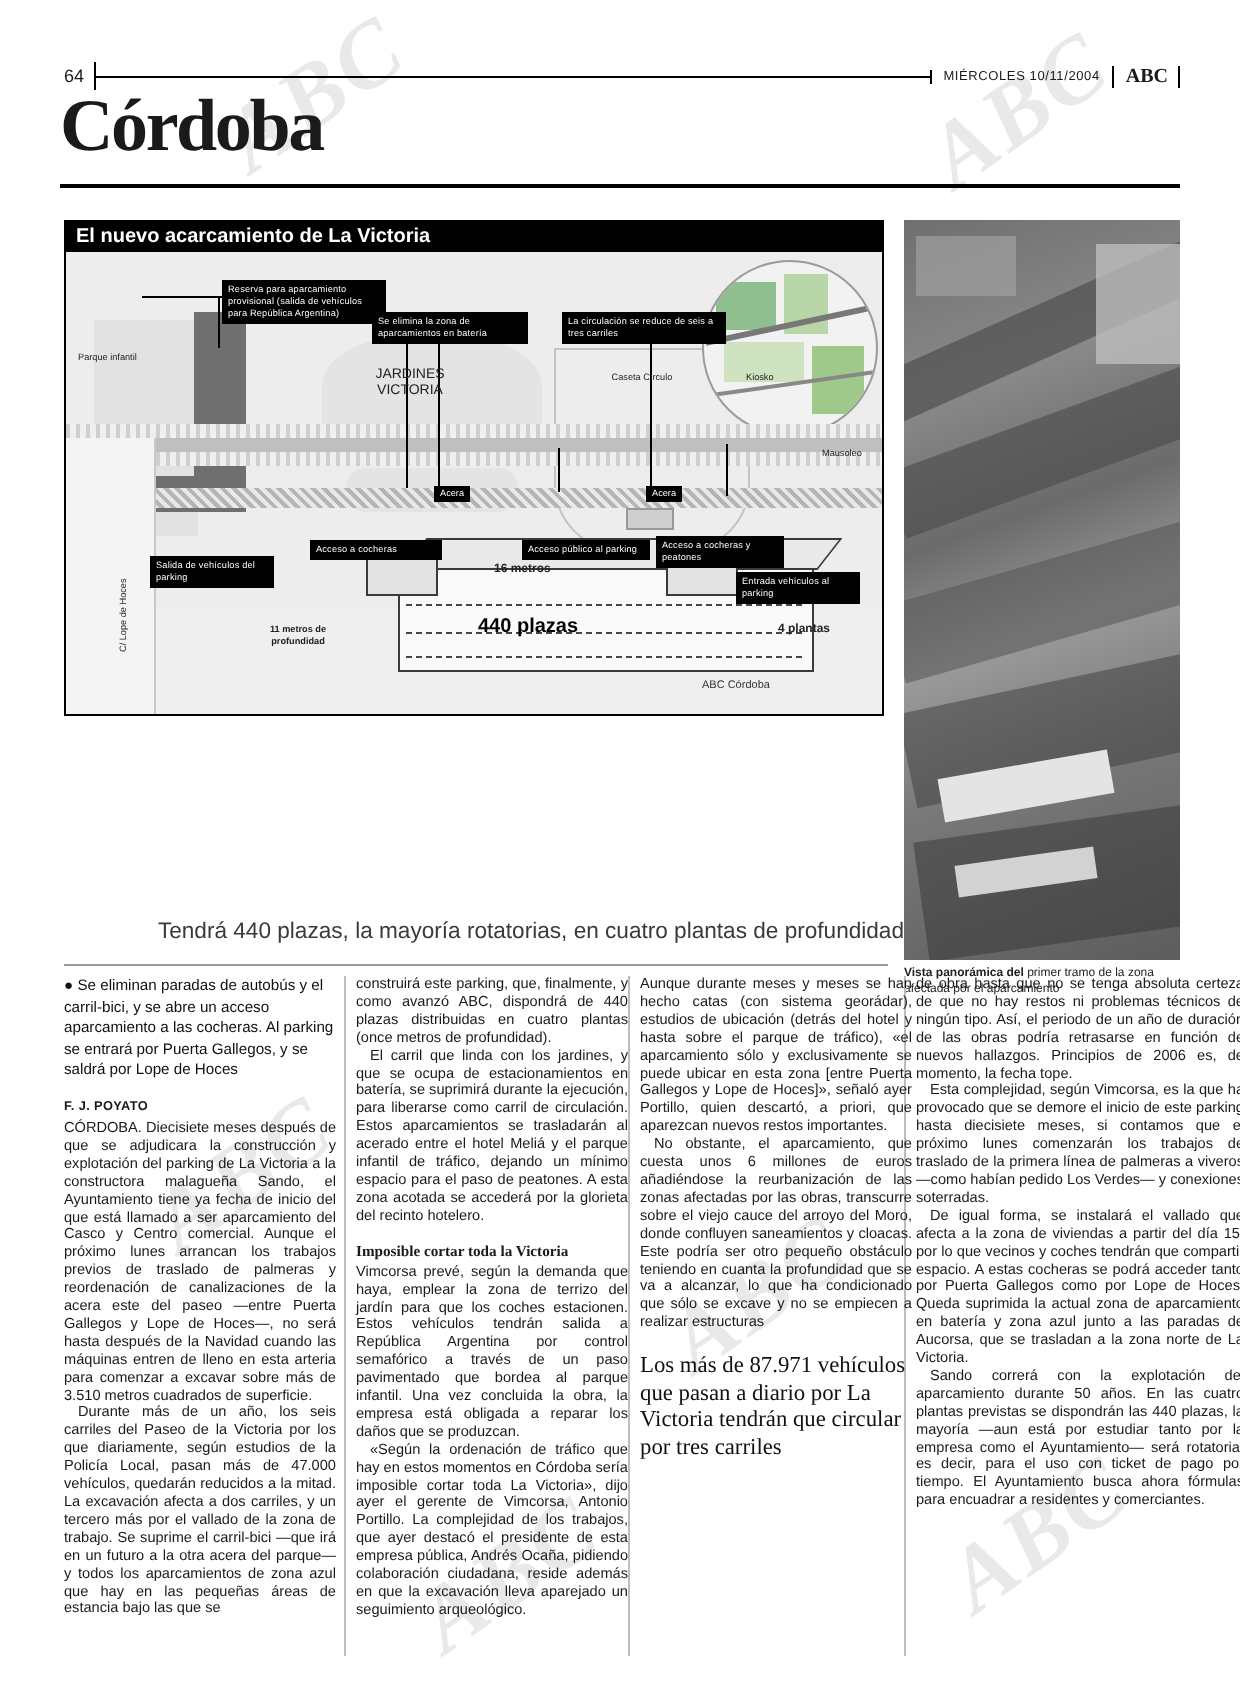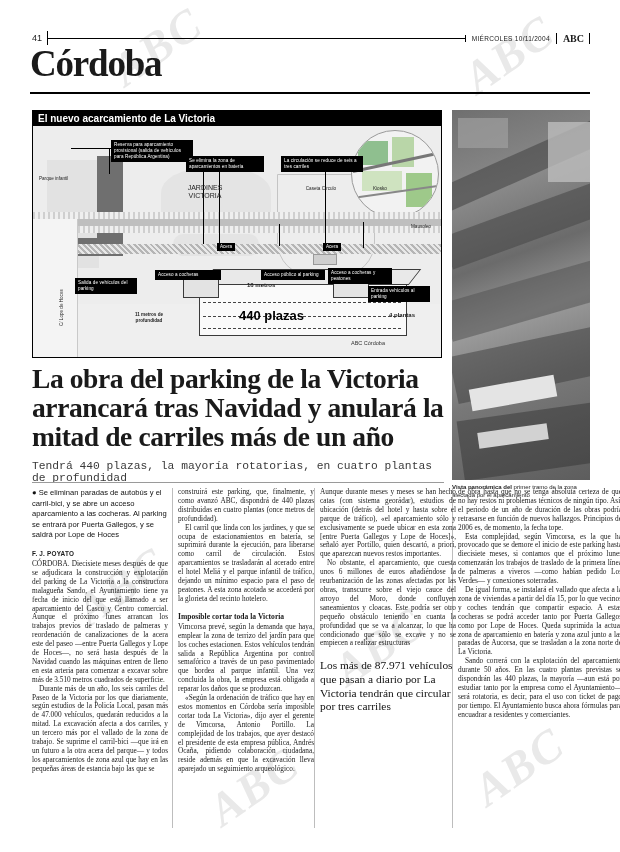--- a/index.html
+++ b/index.html
@@ -45,21 +45,21 @@
       background:#efefef;overflow:hidden;}
 
   .blk{position:absolute;background:#000;color:#fff;
       font-family:"Liberation Sans",sans-serif;font-size:4.6px;line-height:6px;
       padding:2px 3px;box-sizing:border-box;letter-spacing:.1px;}
   .lbl{position:absolute;font-family:"Liberation Sans",sans-serif;
       font-size:4.6px;line-height:6px;color:#222;}
   .lblw{position:absolute;font-family:"Liberation Sans",sans-serif;
       font-size:4.6px;line-height:6px;color:#fff;background:#000;padding:1px 3px;}
   .big-plazas{position:absolute;font-family:"Liberation Sans",sans-serif;
-      font-weight:700;font-size:13px;color:#000;}
+      font-weight:700;font-size:10px;color:#000;}
   .credit{position:absolute;font-family:"Liberation Sans",sans-serif;
       font-size:5.5px;color:#333;}
   .hatch{position:absolute;background:
       repeating-linear-gradient(90deg,#cfcfcf 0 2px,#efefef 2px 5px);}
   .grey{position:absolute;background:#d9d9d9;}
   .vdark{position:absolute;background:#555;}
   .rot{transform-origin:left top;}
 
   
   .photo{position:absolute;left:452px;top:110px;width:138px;height:370px;
@@ -67,35 +67,35 @@
   .ph-caption{position:absolute;left:452px;top:484px;width:138px;z-index:3;
       font-family:"Liberation Sans",sans-serif;font-size:6px;line-height:7.6px;
       color:#222;}
   .ph-caption b{font-weight:700;}
 
   
   .headline{position:absolute;left:32px;top:364px;width:412px;z-index:3;
       font-family:"Liberation Serif",serif;font-weight:700;font-size:27.5px;
       line-height:29px;letter-spacing:-.4px;}
   .subhead{position:absolute;left:32px;top:460px;width:420px;z-index:3;
-      font-family:Liberation Mono, monospace;font-size:11.3px;color:#3a3a3a;}
+      font-family:Liberation Sans, sans-serif;font-size:11.3px;color:#3a3a3a;text-align:right;}
   .hl-rule{position:absolute;left:32px;top:482px;width:412px;height:1px;
       background:#9a9a9a;z-index:3;}
 
   
   .cols{position:absolute;left:32px;top:488px;width:558px;height:352px;z-index:3;}
   .col{position:absolute;top:0;width:136px;height:352px;}
   .c1{left:0;}   .c2{left:146px;}  .c3{left:288px;}  .c4{left:426px;}
   .colrule{position:absolute;top:0;width:1px;height:340px;background:#bdbdbd;}
 
   .lede{font-family:"Liberation Sans",sans-serif;font-size:7.6px;
       line-height:10.6px;color:#111;margin:0 0 9px 0;}
   .byline{font-family:"Liberation Sans",sans-serif;font-weight:700;font-size:6.4px;
       letter-spacing:.2px;margin:0 0 3px 0;}
-  p.bd{font-family:Liberation Serif, serif;font-size:7.3px;line-height:8.9px;
+  p.bd{font-family:Liberation Sans, sans-serif;font-size:7.3px;line-height:8.9px;
       text-align:justify;margin:0;text-indent:0;hyphens:auto;}
   p.bd + p.bd{text-indent:7px;}
   .sub2{font-family:Liberation Serif, serif;font-weight:700;font-size:7.6px;
       margin:8px 0 2px 0;}
   .pull{font-family:"Liberation Serif",serif;font-size:11.4px;line-height:13.6px;
       margin:11px 0 0 0;color:#111;}
   .pull + .pull{margin-top:13px;}
 </style>
 </head>
 <body>
@@ -103,21 +103,21 @@
 <div class="page">
 
   <div class="wm" style="left:108px;top:20px;font-size:46px;transform:rotate(-35deg);">ABC</div>
   <div class="wm" style="left:460px;top:28px;font-size:46px;transform:rotate(-35deg);">ABC</div>
   <div class="wm" style="left:72px;top:560px;font-size:46px;transform:rotate(-35deg);">ABC</div>
   <div class="wm" style="left:330px;top:620px;font-size:46px;transform:rotate(-35deg);">ABC</div>
   <div class="wm" style="left:205px;top:760px;font-size:46px;transform:rotate(-35deg);">ABC</div>
   <div class="wm" style="left:470px;top:740px;font-size:46px;transform:rotate(-35deg);">ABC</div>
 
   <div class="folio-bar">
-    <span class="folio-num">41</span>
+    <span class="folio-num">64</span>
     <span class="folio-rule"></span>
     <span class="folio-date">MIÉRCOLES 10/11/2004</span>
     <span class="folio-brand">ABC</span>
   </div>
 
   <div class="masthead">Córdoba</div>
   <div class="mast-rule"></div>
 
   <div class="info">
     <div class="info-title">El nuevo acarcamiento de La Victoria</div>
@@ -216,21 +216,20 @@
     <div style="position:absolute;left:8px;top:300px;width:160px;height:60px;background:#2f2f2f;transform:rotate(-8deg);opacity:.45;"></div>
     <div style="position:absolute;left:18px;top:272px;width:86px;height:22px;background:#e4e4e4;transform:rotate(-10deg);"></div>
     <div style="position:absolute;left:26px;top:318px;width:70px;height:16px;background:#d2d2d2;transform:rotate(-8deg);"></div>
     <div style="position:absolute;left:96px;top:12px;width:44px;height:60px;background:#bdbdbd;opacity:.8;"></div>
     <div style="position:absolute;left:6px;top:8px;width:50px;height:30px;background:#9f9f9f;opacity:.7;"></div>
   </div>
   <div class="ph-caption">
     <b>Vista panorámica del</b><span> primer tramo de la zona afectada por el aparcamiento</span>
   </div>
 
-  <div class="headline">La obra del parking de la Victoria arrancará tras Navidad y anulará la mitad de carriles más de un año</div>
   <div class="subhead">Tendrá 440 plazas, la mayoría rotatorias, en cuatro plantas de profundidad</div>
   <div class="hl-rule"></div>
 
   <div class="cols">
     <div class="colrule" style="left:140px;"></div>
     <div class="colrule" style="left:282px;"></div>
     <div class="colrule" style="left:420px;"></div>
 
     <div class="col c1">
       <p class="lede">● Se eliminan paradas de autobús y el carril-bici, y se abre un acceso aparcamiento a las cocheras. Al parking se entrará por Puerta Gallegos, y se saldrá por Lope de Hoces</p>

